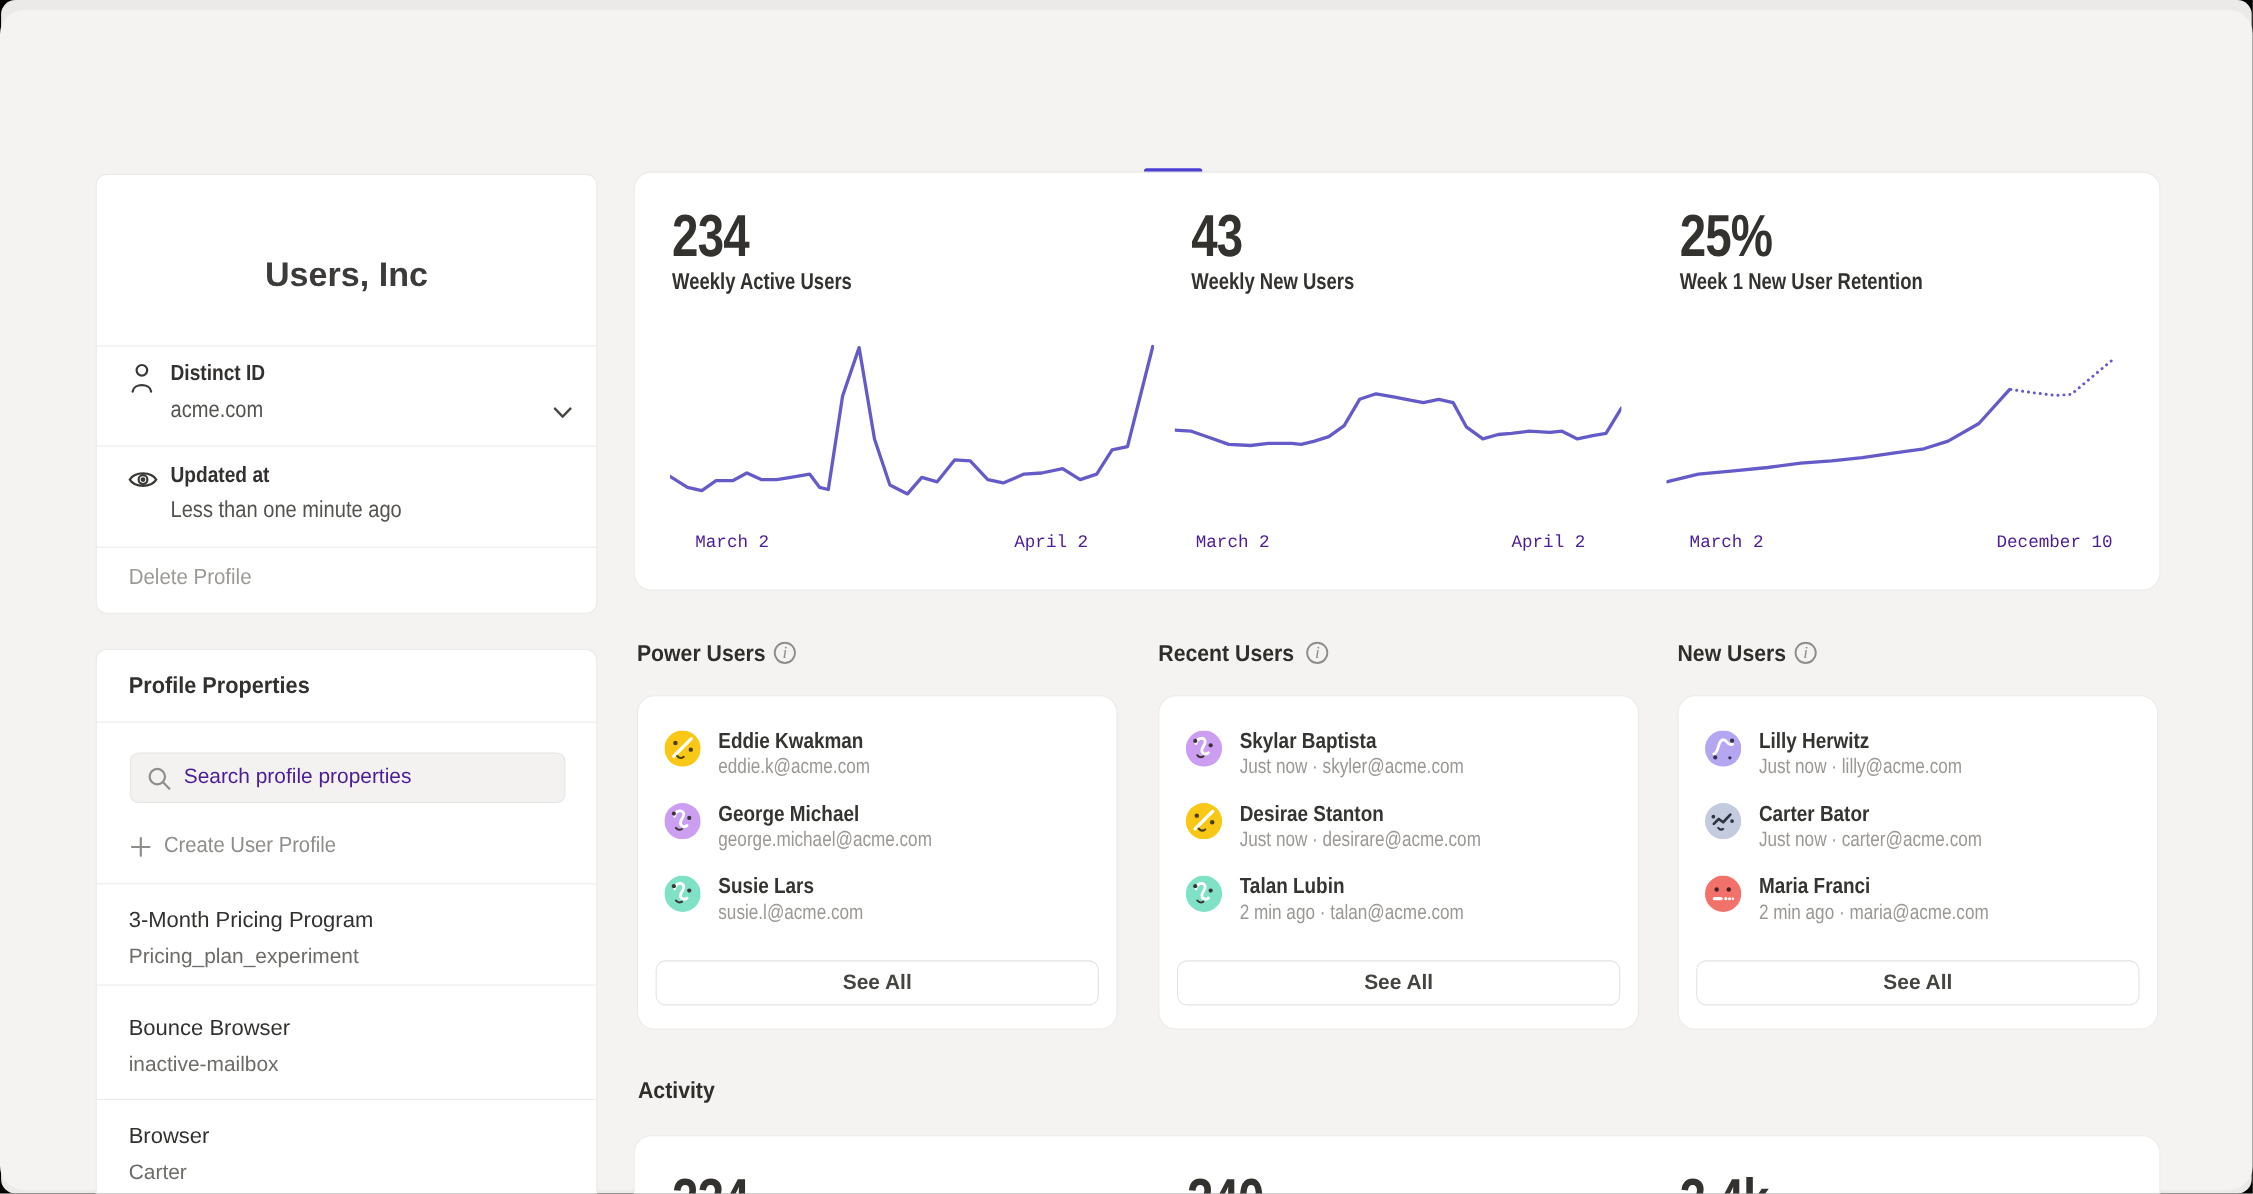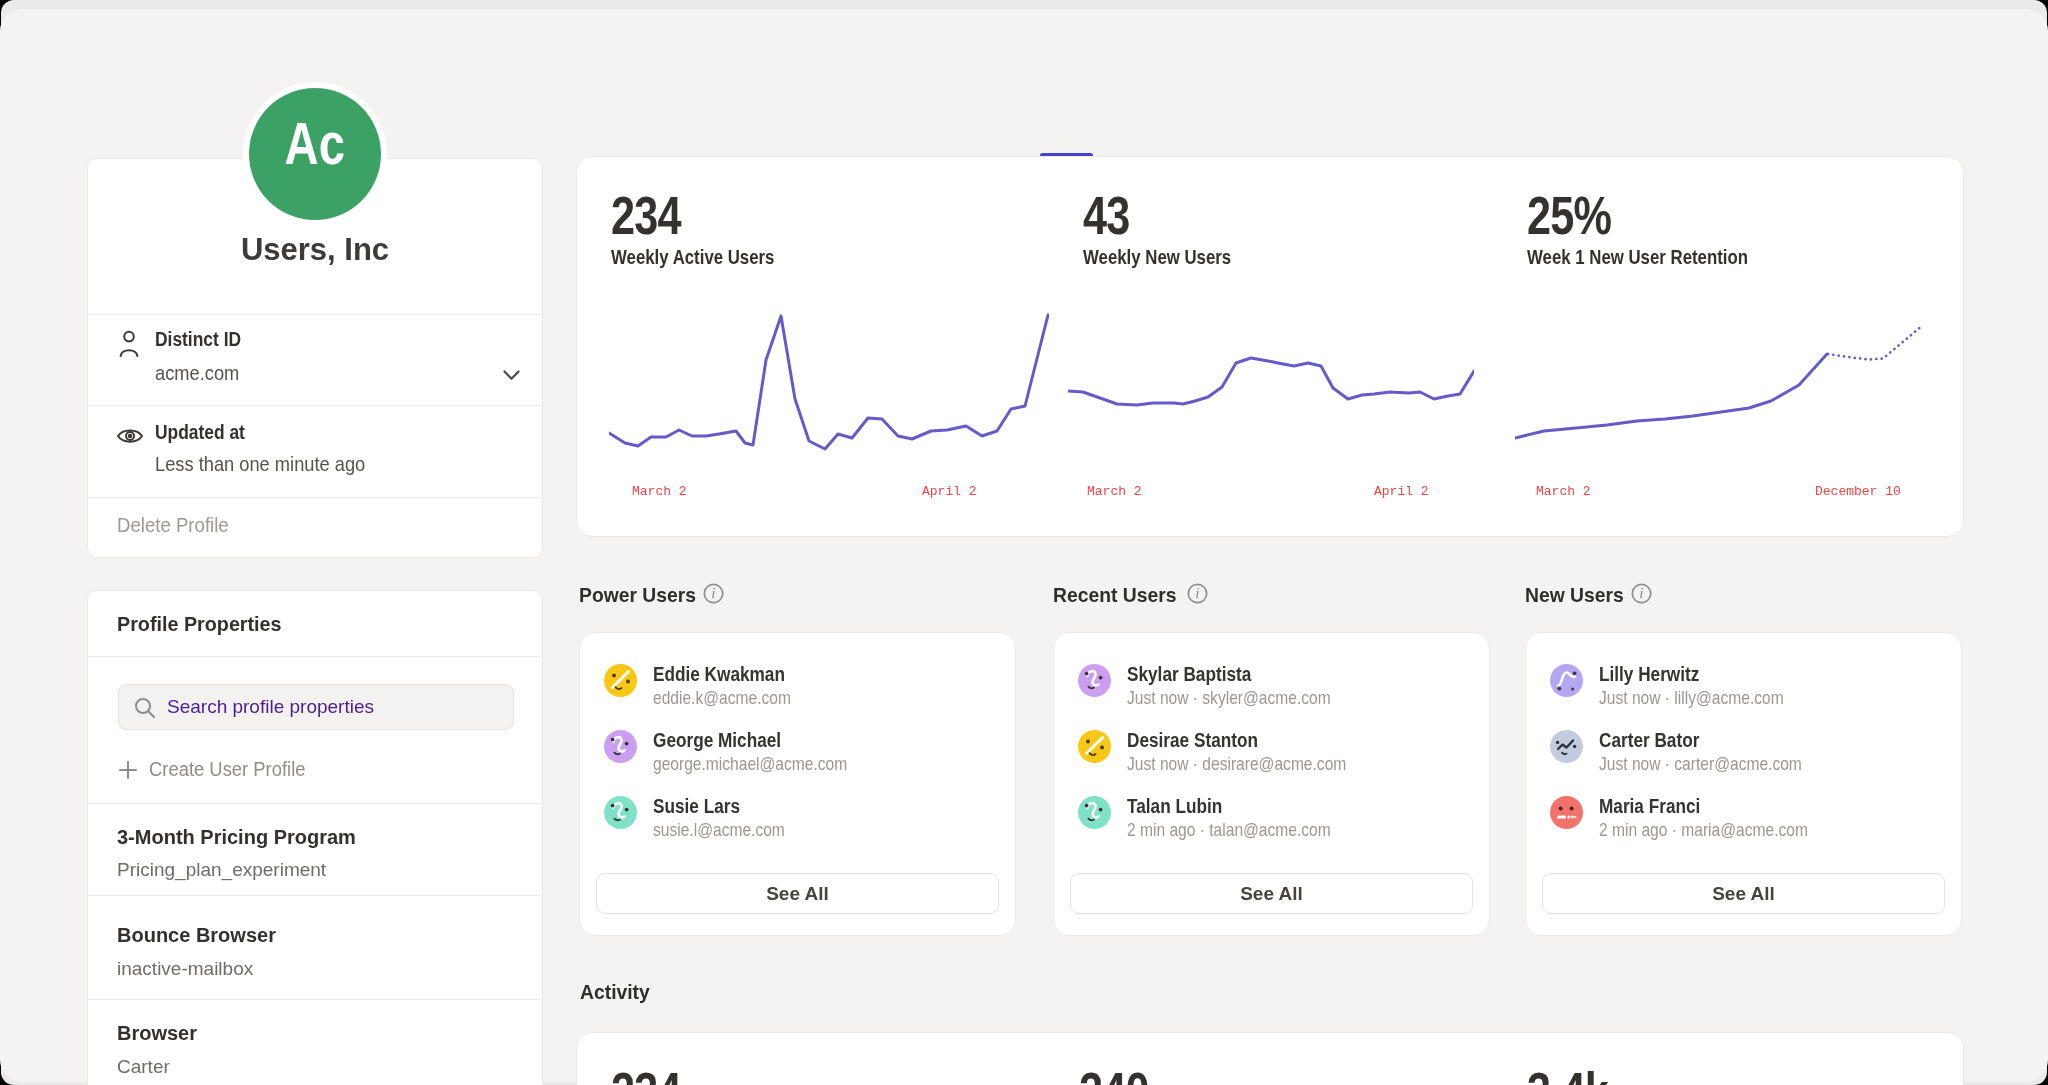--- a/index.html
+++ b/index.html
@@ -20,34 +20,34 @@
 .acme { position:absolute; top:73px; width:100%; text-align:center; font-size:31px; font-weight:bold; color:#3c3b39; }
 .srow-label { position:absolute; left:67px; font-size:20px; font-weight:bold; color:#32312f; transform:scaleX(.87); transform-origin:0 0; }
 .srow-value { position:absolute; left:67px; font-size:21px; color:#55534f; transform:scaleX(.87); transform-origin:0 0; white-space:nowrap; }
 .delete { position:absolute; left:29px; font-size:20px; color:#9b9995; transform:scaleX(.93); transform-origin:0 0; }
 
 .sidecard2 { left:87px; top:590px; width:456px; height:560px; }
 .ppt { position:absolute; left:29px; top:21px; font-size:21px; font-weight:bold; color:#32312f; transform:scaleX(.94); transform-origin:0 0; }
 .search { position:absolute; left:30px; top:93px; width:396px; height:46px; border-radius:8px; background:#f3f2f0; border:1px solid #e6e4e1; }
 .search span { position:absolute; left:48px; top:11px; font-size:19px; color:#4c1d95; }
 .createup { position:absolute; left:61px; top:167px; font-size:20px; color:#8f8d89; transform:scaleX(.92); transform-origin:0 0; }
-.propname { position:absolute; left:29px; font-size:20px; font-weight:bold; color:#32312f; }
+.propname { position:absolute; left:29px; font-size:20px; font-weight:normal; color:#32312f; }
 .propval { position:absolute; left:29px; font-size:19px; color:#6e6c68; }
 
 
 .tabs { position:absolute; left:964px; top:116px; width:612px; display:flex; }
 .tab { width:204px; text-align:center; font-size:26px; font-weight:bold; color:#8f8d89; transform:scaleX(.9); }
 .tab.active { color:#4b3fd1; }
 .underline { position:absolute; left:1040px; top:153px; width:53px; height:5px; border-radius:3px; background:#4b3fd1; }
 
 
 .sumcard { left:576px; top:156px; width:1388px; height:381px; }
 .stat-num { position:absolute; font-size:54px; font-weight:bold; color:#33322f; letter-spacing:-1px; transform:scaleX(.8); transform-origin:0 0; white-space:nowrap; }
 .stat-label { position:absolute; font-size:21px; font-weight:bold; color:#33322f; transform:scaleX(.8); transform-origin:0 0; white-space:nowrap; }
-.axis { position:absolute; font-family:"Liberation Mono", monospace; font-size:13px; color:#ef4444; }
+.axis { position:absolute; font-family:"Liberation Mono", monospace; font-size:16px; color:#4c1d95; }
 .chart { position:absolute; }
 
 
 .sechead { position:absolute; font-size:21px; font-weight:bold; color:#2f2e2b; transform:scaleX(.92); transform-origin:0 0; white-space:nowrap; }
 .usercard { position:absolute; top:632px; width:437px; height:304px; background:#fff; border:1px solid #eceae7; border-radius:16px; }
 .urow { position:absolute; left:24px; }
 .avy { position:absolute; left:0; top:1px; }
 .uname { position:absolute; left:49px; top:0; font-size:20px; font-weight:bold; color:#343431; white-space:nowrap; transform:scaleX(.86); transform-origin:0 0; }
 .umail { position:absolute; left:49px; top:24px; font-size:19px; color:#9b9894; white-space:nowrap; transform:scaleX(.82); transform-origin:0 0; }
 .seeall { position:absolute; left:16px; right:16px; top:240px; height:41px; border:1.5px solid #e5e3e0; border-radius:9px; text-align:center; font-size:19px; font-weight:bold; color:#454441; line-height:39px; }
@@ -79,25 +79,20 @@
       <path d="M2,10 C6.5,2.5 21.5,2.5 26,10 C21.5,17.5 6.5,17.5 2,10 Z"></path>
       <circle cx="14" cy="10" r="4"></circle>
       <circle cx="14" cy="10" r="1.2" fill="#3a3936"></circle>
     </svg>
     <div class="srow-label" style="top:262px">Updated at</div>
     <div class="srow-value" style="top:293px">Less than one minute ago</div>
     <div class="divider" style="top:338px"></div>
     <div class="delete" style="top:355px">Delete Profile</div>
   </div>
 
-  <div class="avatar">
-      <div class="green">
-        <span>Ac</span>
-      </div>
-    </div>
 
   <div class="card sidecard2">
     <div class="ppt">Profile Properties</div>
     <div class="divider" style="top:65px"></div>
     <div class="search">
       <svg style="position:absolute;left:15px;top:12px" width="22" height="22" viewBox="0 0 22 22" fill="none" stroke="#8f8d89" stroke-width="2">
           <circle cx="9" cy="9" r="7"></circle>
           <path d="M14.2,14.2 L20,20" stroke-linecap="round"></path>
         </svg>
       <span>Search profile properties</span>

